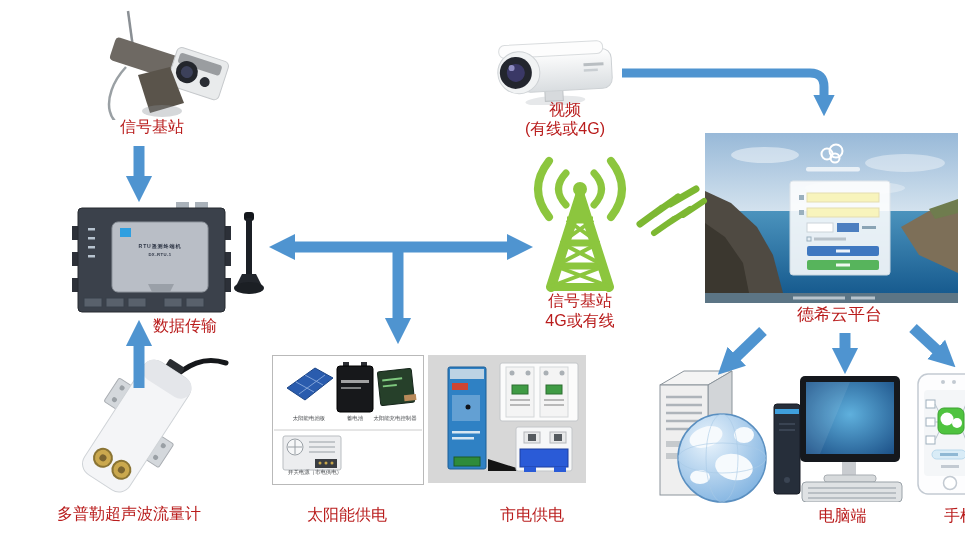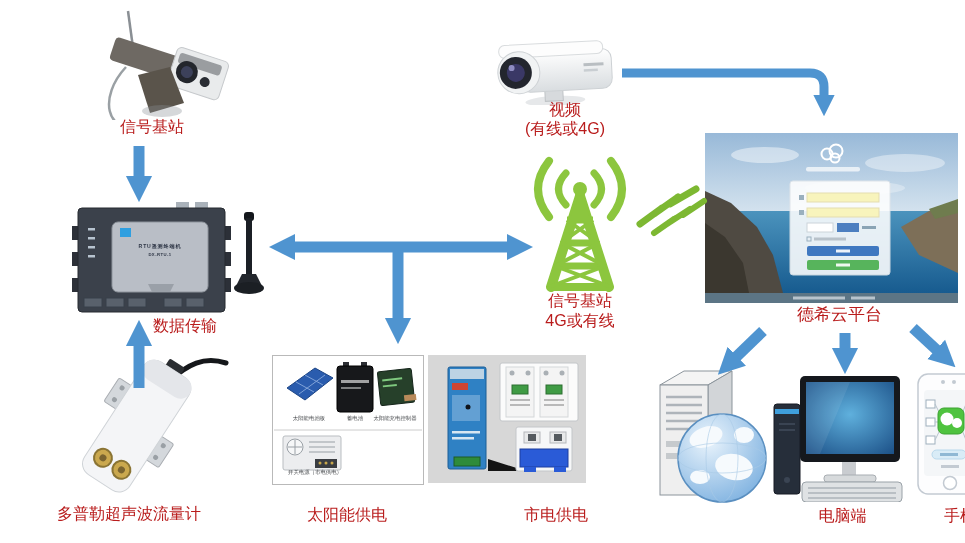--- a/index.html
+++ b/index.html
@@ -11,21 +11,21 @@
   .lbl.center{text-align:center;}
   #overlay{position:absolute;left:0;top:0;z-index:10;pointer-events:none;}
   
   #lbl-snapshot{left:112px;top:117px;width:80px;font-size:16px;}
   #lbl-video{left:505px;top:100px;width:120px;font-size:16px;line-height:19px;}
   #lbl-rtu{left:153px;top:316px;font-size:16px;}
   #lbl-base{left:520px;top:291px;width:120px;font-size:16px;line-height:20px;}
   #lbl-platform{left:797px;top:303px;font-size:17px;}
   #lbl-flow{left:57px;top:504px;font-size:16px;}
   #lbl-solar{left:272px;top:505px;width:150px;font-size:16px;}
-  #lbl-mains{left:428px;top:505px;width:160px;font-size:16px;text-align:right;}
+  #lbl-mains{left:452px;top:505px;width:160px;font-size:16px;}
   #lbl-server{left:648px;top:506px;width:100px;font-size:16px;}
   #lbl-pc{left:795px;top:506px;width:95px;font-size:16px;}
   #lbl-phone{left:944px;top:506px;font-size:16px;}
   
   .cap{position:absolute;font-size:6px;color:#44474a;white-space:nowrap;text-align:center;
        transform:scale(.9);transform-origin:center top;}
   #cap1{left:0;top:59px;width:72px;}
   #cap2{left:58px;top:59px;width:48px;}
   #cap3{left:94px;top:59px;width:56px;}
   #cap4{left:4px;top:113px;width:76px;}

